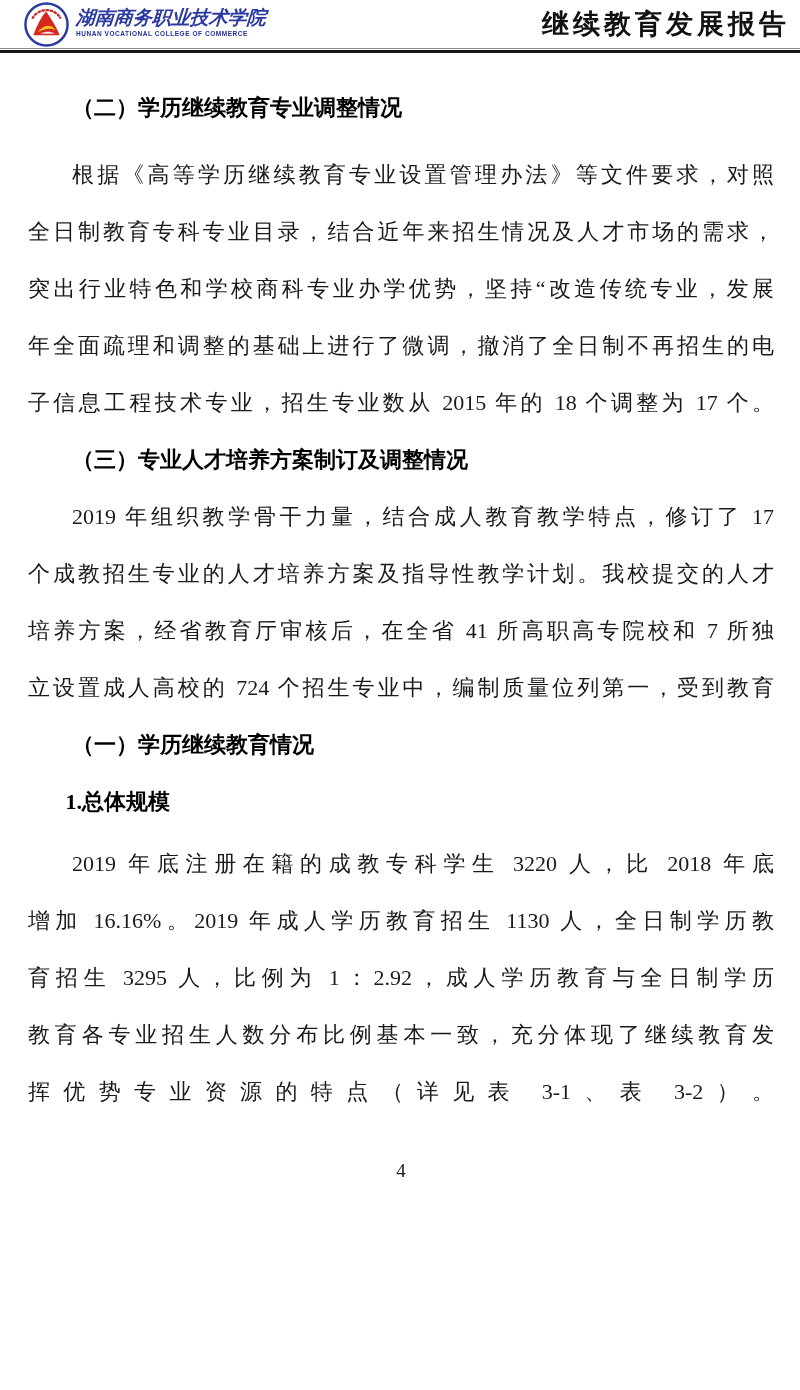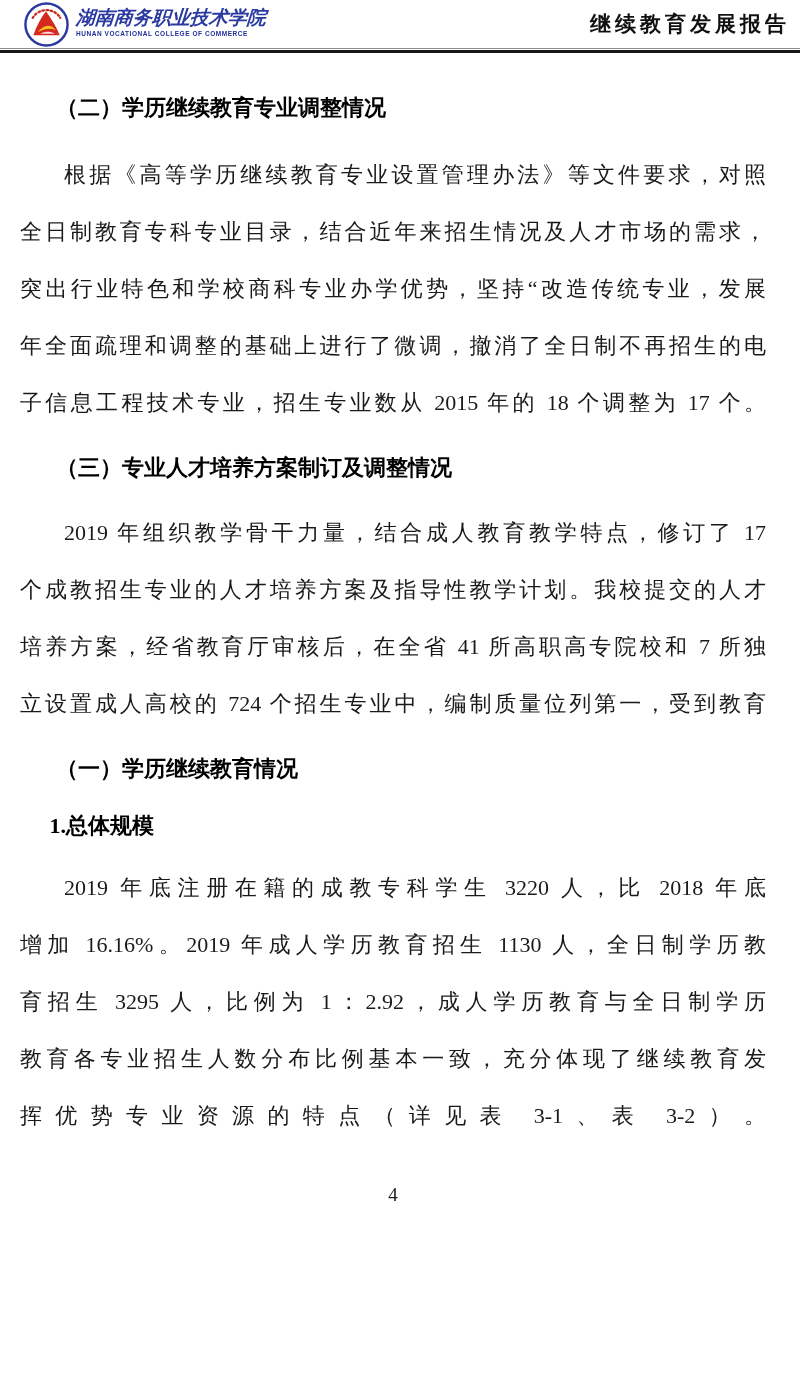--- a/index.html
+++ b/index.html
@@ -29,46 +29,46 @@
     transform: skewX(-4deg);
   }
   .logo-en {
     font-family: "Liberation Sans", sans-serif;
     font-weight: bold; font-size: 6.5px; line-height: 9px;
     color: #1f2f9a; letter-spacing: 0.55px;
   }
   .report-title {
     position: absolute; right: 10px; top: 11px;
     font-family: "Liberation Serif", serif;
-    font-weight: bold; font-size: 21px; line-height: 27px;
+    font-weight: bold; font-size: 27px; line-height: 27px;
     color: #111111; letter-spacing: 4px;
   }
   .rule {
     height: 1px;
     border-top: 1px solid #8a8a8a;
     border-bottom: 3px solid #161616;
     background: #ffffff;
   }
 
   
-  .content { padding: 26px 26px 0 12px; }
+  .content { padding: 26px 26px 0 28px; }
   .h-sub {
     margin: 0; font-weight: bold;
     font-size: 22px; line-height: 57px;
     text-indent: 2em; color: #000;
     font-family: "Liberation Serif", serif;
   }
   .h-num { text-indent: 1.7em; }
   .h-chapter {
     margin: 22px 0 0; font-weight: bold;
     font-family: "Liberation Sans", sans-serif;
     font-size: 27px; line-height: 57px;
     text-indent: 1.85em; color: #000;
   }
-  .para { margin: 8px; }
+  .para { margin: 0; }
   .para .line {
     font-size: 22px; line-height: 57px;
     text-align: justify; text-align-last: justify;
     color: #1a1a1a;
   }
   .line--first { text-indent: 2em; }
   .line--last { text-align-last: left; }
   .para1 { margin-top: 10px; }
   .para3 { margin-top: 5px; }
 

